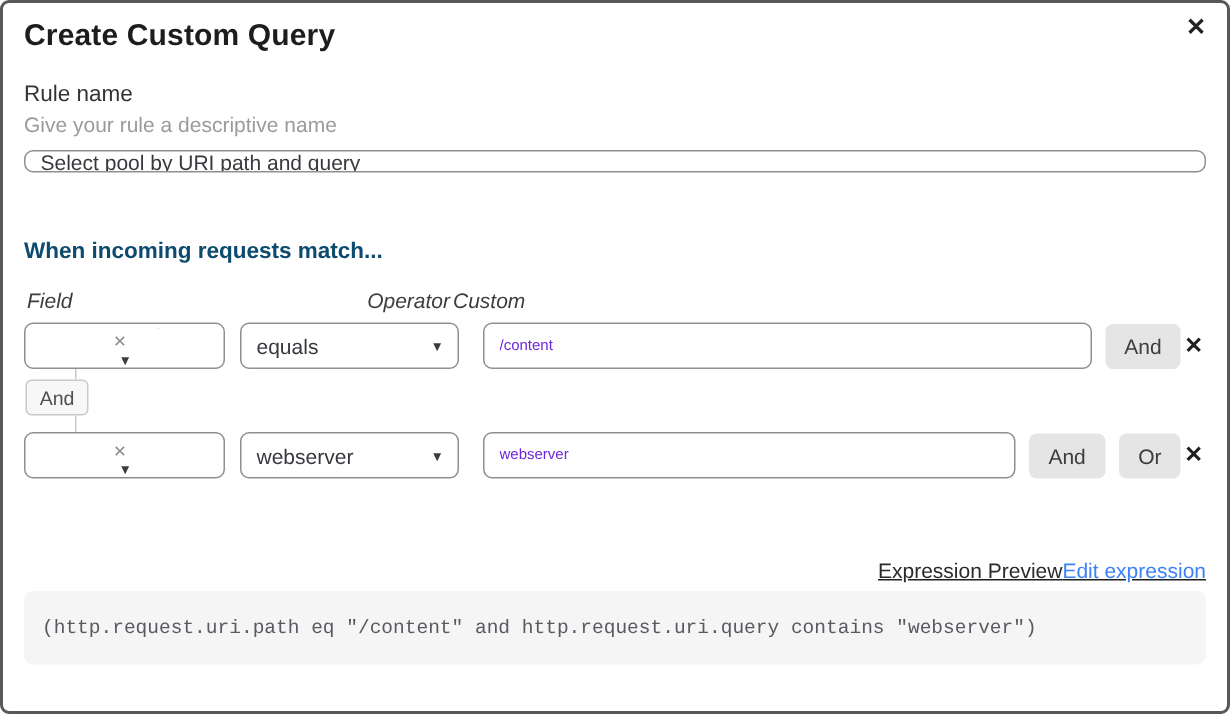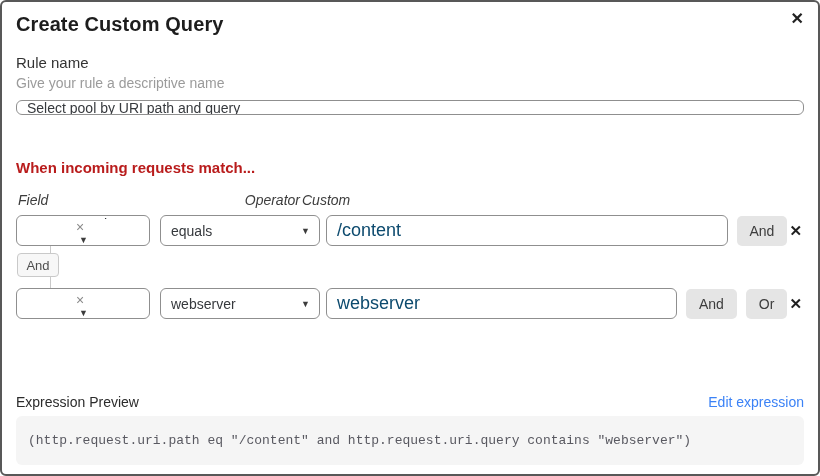--- a/index.html
+++ b/index.html
@@ -47,54 +47,54 @@
     font-family: "Liberation Sans", sans-serif;
     color: #36393d;
     background: #fff;
     outline: none;
   }
 
   .section-heading {
     margin-top: 44px;
     font-size: 15px;
     font-weight: 700;
-    color: #b91c1c;
+    color: #0c4a6e;
   }
 
   .col-labels { display: flex; margin-top: 16px; font-size: 14px; color: #3d3d3d; font-style: italic; }
   .col-labels .col-field    { width: 144px; padding-left: 2px; }
   .col-labels .col-operator { width: 140px; padding-left: 2px; text-align: right; }
   .col-labels .col-value    { flex: 1; padding-left: 2px; }
 
   .match-row { display: flex; align-items: center; margin-top: 7px; height: 31px; }
 
   .select-box {
     display: flex; align-items: center;
     height: 31px;
     border: 1px solid #8f8f8f;
     border-radius: 6px;
     padding: 0 9px 0 10px;
     background: #fff;
     cursor: pointer;
     font-size: 14px; color: #36393d;
   }
   .select-box.w-field    { width: 134px; margin-right: 10px; flex-direction: column; }
-  .select-box.w-operator { width: 160px; margin-right: 6px; }
+  .select-box.w-operator { width: 146px; margin-right: 16px; }
   .select-box .sel-text  { flex: 1; white-space: nowrap; overflow: hidden; }
   .clear-x { color: #8a8a8a; font-size: 14px; margin-right: 7px; cursor: pointer; }
   .caret   { color: #3c3c3c; font-size: 9px; }
 
   .value-input {
     flex: 1; height: 31px;
     border: 1px solid #8f8f8f;
     border-radius: 6px;
     padding: 0 10px;
-    font-size: 18px;
+    font-size: 10px;
     font-family: "Liberation Sans", sans-serif;
-    color: #0c4a6e;
+    color: #6d28d9;
     outline: none;
   }
 
   .logic-btn {
     height: 30px;
     margin-left: 9px;
     padding: 0 13px;
     background: #e5e5e5;
     border: none; border-radius: 5px;
     font-size: 14px; color: #3d3d3d;
@@ -119,22 +119,23 @@
     position: absolute; top: 7px; left: 1px;
     width: 42px; height: 24px;
     background: #f7f7f7;
     border: 1px solid #c9c9c9;
     border-radius: 4px;
     display: flex; align-items: center; justify-content: center;
     font-size: 13px; color: #4f4f4f;
   }
 
   .preview-row {
-    display: flex; align-items: baseline; justify-content: space-between;
-    margin-top: 75px;
+    display: flex; align-items: baseline; justify-content: flex-end;
+    margin-top: 53px;
+    text-decoration: underline;
   }
   .preview-label { font-size: 14px; color: #2b2b2b; }
   .edit-link { font-size: 14px; color: #3b82f6; text-decoration: none; cursor: pointer; }
 
   .code-block {
     margin-top: 6px;
     background: #f5f5f5;
     border-radius: 6px;
     padding: 17px 12px;
     font-family: "Liberation Mono", "DejaVu Sans Mono", monospace;

